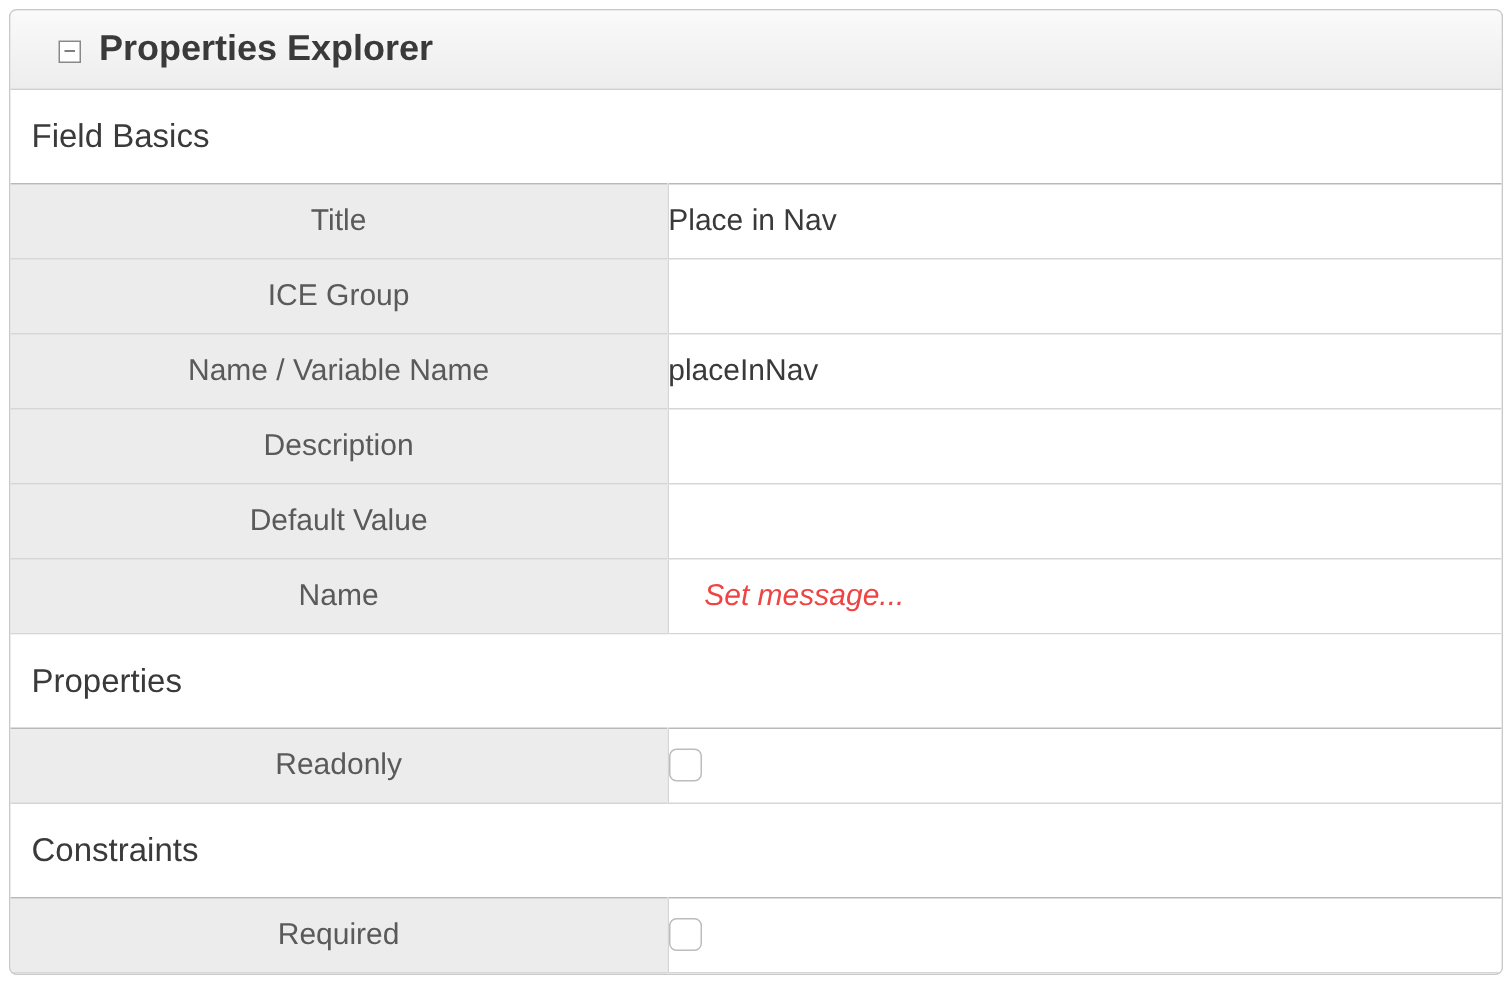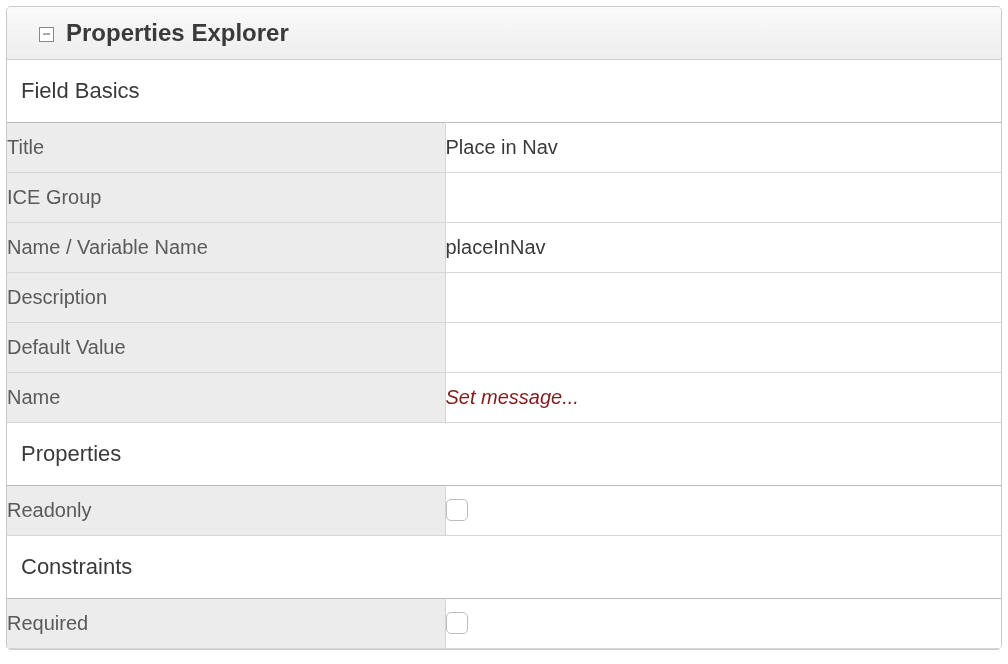--- a/index.html
+++ b/index.html
@@ -68,35 +68,36 @@
       border-bottom: 1px solid #d6d6d6;
     }
     table.form-table td {
       padding: 0;
       vertical-align: middle;
       height: 50px;
     }
     td.label-cell {
       width: 438px;
       background: #ececec;
-      text-align: left;
+      text-align: center;
       padding-right: 22px;
       font-size: 20px;
       color: #5a5a5a;
       border-right: 1px solid #d6d6d6;
     }
     td.value-cell {
       background: #fff;
       padding-left: 24px;
       font-size: 20px;
       color: #3a3a3a;
     }
     td.value-cell .placeholder {
       font-style: italic;
-      color: #7f1d1d;
+      color: #ef4444;
+      padding-left: 24px;
     }
     td.value-cell input[type="checkbox"] {
       width: 22px;
       height: 22px;
       border: 1.5px solid #bcbcbc;
       border-radius: 5px;
       appearance: none;
       background: #fff;
       cursor: pointer;
       position: relative;

